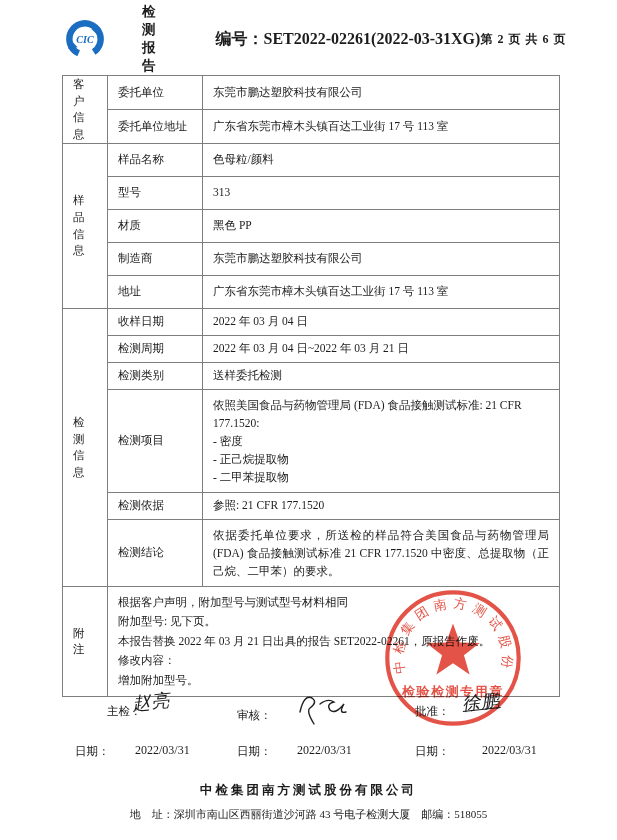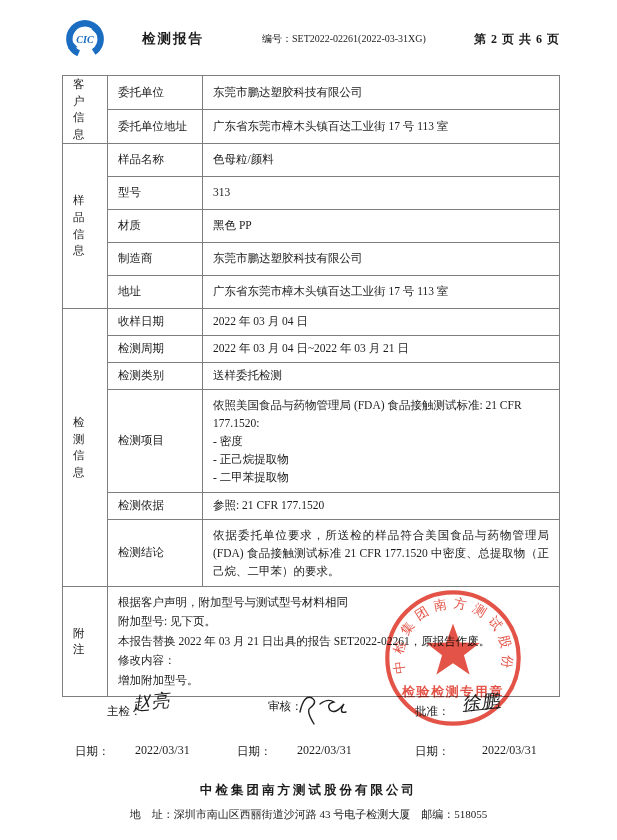--- a/index.html
+++ b/index.html
@@ -15,21 +15,21 @@
     padding-left: 16px;
   }
 
   
   .header {
     position: absolute; top: 16px; left: 62px; width: 498px; height: 46px;
     display: flex; align-items: center;
   }
   .logo { width: 46px; height: 44px; flex: 0 0 auto; }
   .report-title { font-weight: bold; font-size: 13.5px; margin-left: 34px; letter-spacing: 2px; }
-  .report-no { font-weight: normal; font-size: 10px; margin-left: 58px; white-space: nowrap; }
+  .report-no { font-weight: bold; font-size: 16px; margin-left: 58px; white-space: nowrap; }
   .page-info { font-weight: bold; font-size: 12px; margin-left: auto; white-space: nowrap; letter-spacing: 1px; }
 
   
   .report-table {
     position: absolute; top: 75px; left: 62px;
     border-collapse: collapse; width: 498px;
     table-layout: fixed;
   }
   .report-table td {
     border: 1px solid #7e7e7e;
@@ -193,21 +193,21 @@
     <text font-size="12.5" fill="#df3b2d" letter-spacing="5.5" font-family="Liberation Serif, serif">
       <textPath href="#arcpath" startOffset="2">中检集团南方测试股份有限公司</textPath>
     </text>
     <text x="70" y="106" text-anchor="middle" font-size="12.5" font-weight="bold" fill="#df3b2d" letter-spacing="1.5" font-family="Liberation Serif, serif">检验检测专用章</text>
   </svg>
 
   <div class="sign-area">
     <span class="sa" style="left:13px;top:16px;margin-left:32px;">主检：</span>
     <span class="sa sig-text" style="left:70px;top:2px;">赵亮</span>
 
-    <span class="sa" style="left:175px;top:11px;margin-left:31px;">审核：</span>
+    <span class="sa" style="left:175px;top:20px;">审核：</span>
     <svg class="sa" style="left:232px;top:-2px;" width="64" height="40">
       <path d="M6,26 q4,-18 12,-14 q6,4 -2,10 q-4,3 4,16 M26,18 q8,-6 14,-2 q-8,2 -4,8 q5,5 14,-6 q-6,10 2,8" fill="none" stroke="#222" stroke-width="1.4" stroke-linecap="round"></path>
     </svg>
 
     <span class="sa" style="left:353px;top:16px;text-align:right;">批准：</span>
     <span class="sa sig-text" style="left:400px;top:2px;text-decoration:underline;">徐鹏</span>
 
     <span class="sa" style="left:13px;top:56px;">日期：</span>
     <span class="sa date-val" style="left:73px;top:55px;">2022/03/31</span>
     <span class="sa" style="left:175px;top:56px;">日期：</span>

